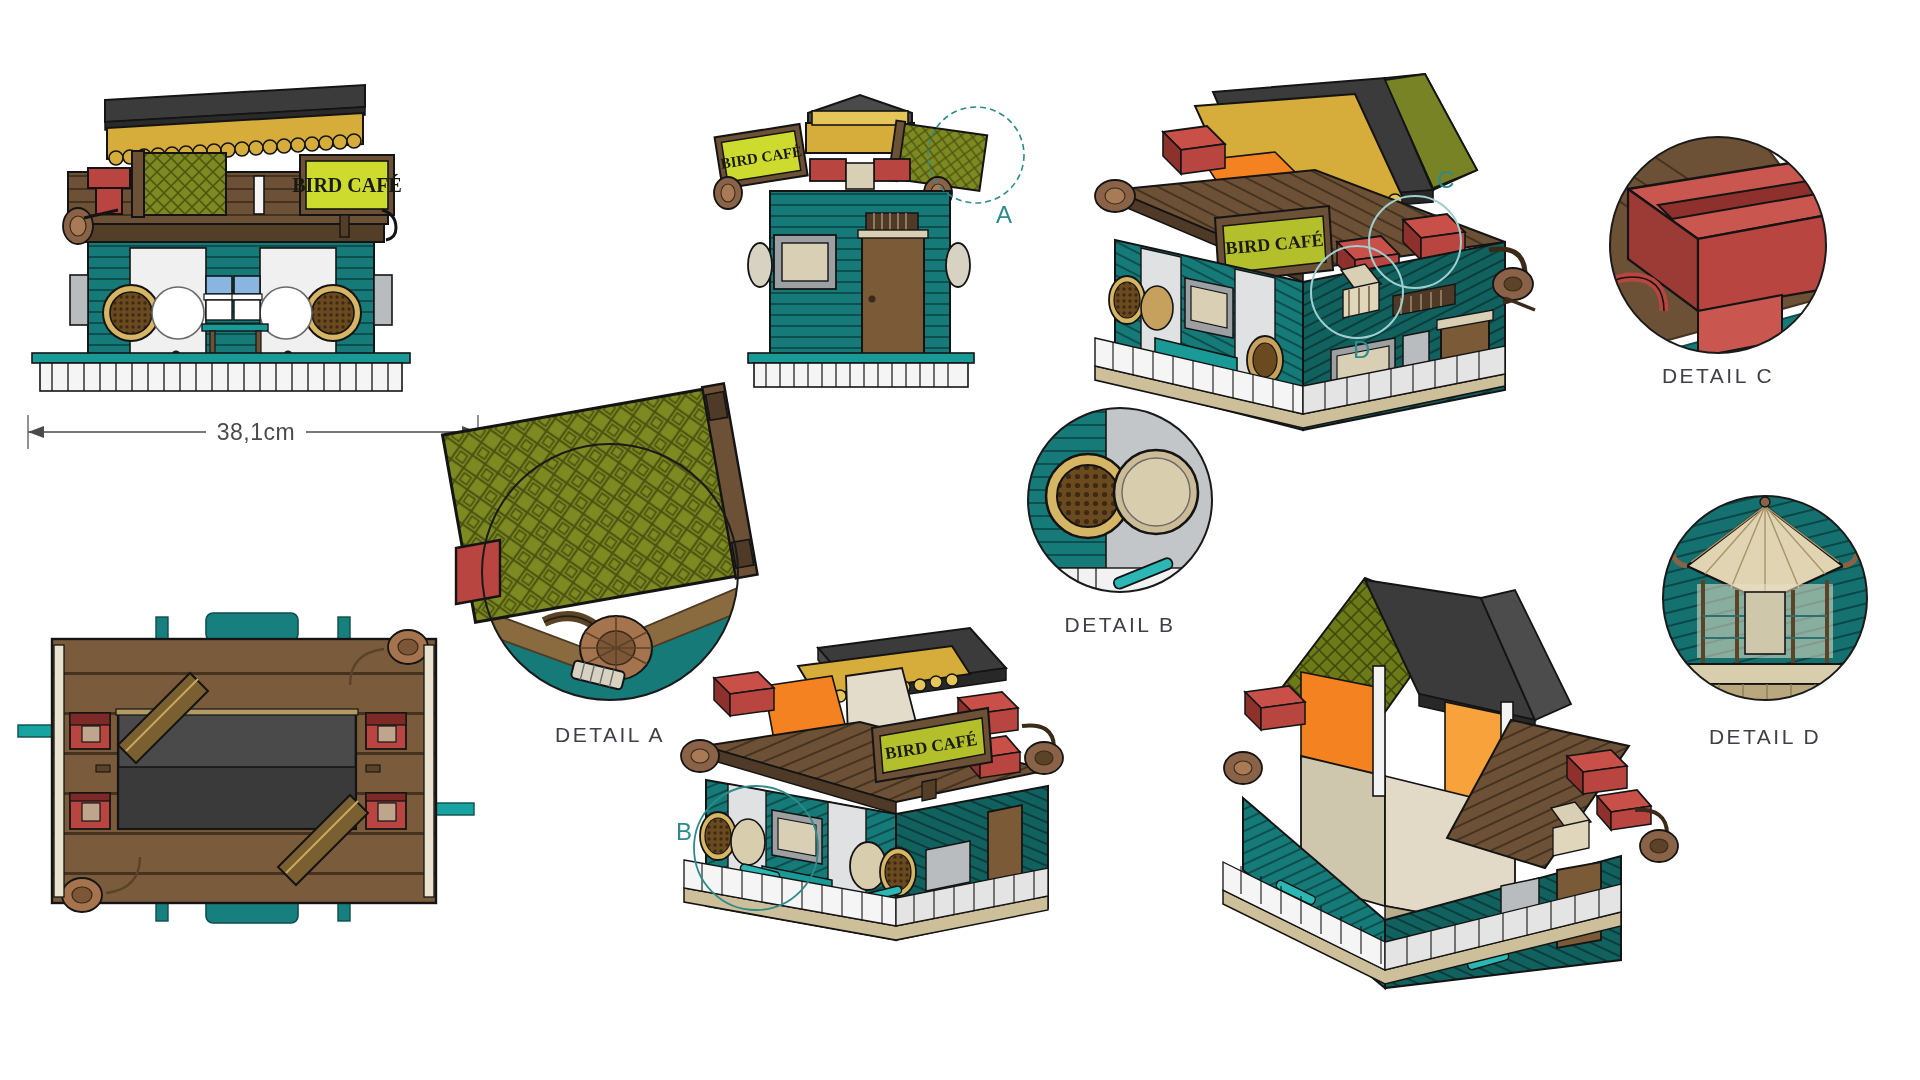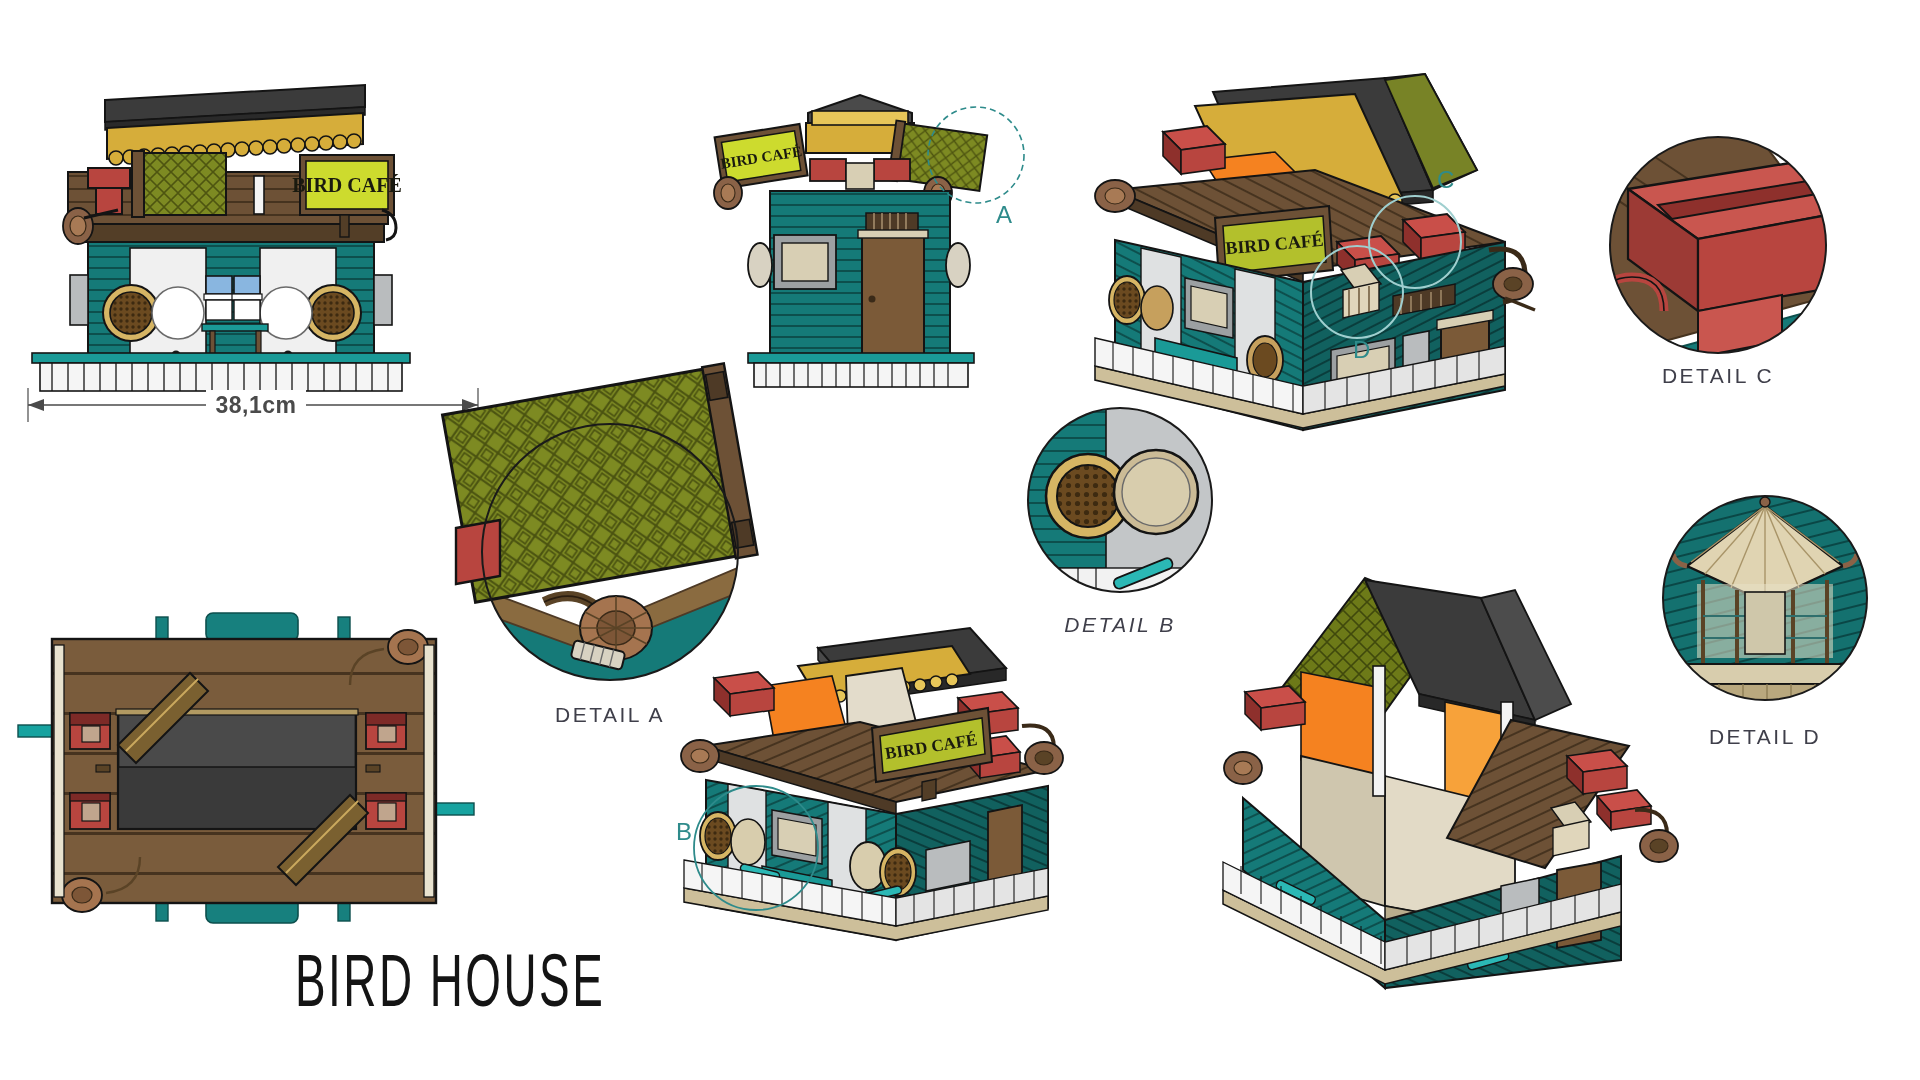--- a/index.html
+++ b/index.html
@@ -171,21 +171,21 @@
       <line x1="330" y1="303" x2="330" y2="331"></line>
             <line x1="346" y1="303" x2="346" y2="331"></line>
       <line x1="362" y1="303" x2="362" y2="331"></line>
             <line x1="378" y1="303" x2="378" y2="331"></line>
     </g>
   </g>
 </svg>
 </div>
 
 
-<div class="view" style="left:18px;top:380px;font-weight:bold;">
+<div class="view" style="left:18px;top:407px;">
 <svg width="480" height="50" viewBox="0 0 480 50">
   <line x1="10" y1="25" x2="460" y2="25" stroke="#4a4a4a" stroke-width="1.6"></line>
   <polygon points="10,25 26,19 26,31" fill="#4a4a4a"></polygon>
   <polygon points="460,25 444,19 444,31" fill="#4a4a4a"></polygon>
   <line x1="10" y1="8" x2="10" y2="42" stroke="#4a4a4a" stroke-width="1.2"></line>
   <line x1="460" y1="8" x2="460" y2="42" stroke="#4a4a4a" stroke-width="1.2"></line>
   <rect x="188" y="10" width="100" height="30" fill="#ffffff"></rect>
   <text class="dimtext" x="238" y="33" text-anchor="middle">38,1cm</text>
 </svg>
 </div>
@@ -573,21 +573,21 @@
     <ellipse cx="72" cy="300" rx="10" ry="8" fill="#7d5637" stroke="#3a2a18" stroke-width="1.2"></ellipse>
   </g>
 
   <rect x="44" y="50" width="10" height="252" fill="#e8e2cf" stroke="#141414" stroke-width="1.3"></rect>
   <rect x="414" y="50" width="10" height="252" fill="#e8e2cf" stroke="#141414" stroke-width="1.3"></rect>
   <rect x="86" y="170" width="14" height="7" fill="#5a4326" stroke="#141414" stroke-width="1.1"></rect>
   <rect x="356" y="170" width="14" height="7" fill="#5a4326" stroke="#141414" stroke-width="1.1"></rect>
 </svg>
 </div>
 
-<div class="view" style="left:440px;top:380px;">
+<div class="view" style="left:440px;top:400px;">
 <svg width="340" height="370" viewBox="0 0 340 370">
   <defs>
     <clipPath id="clipA">
             <circle cx="170" cy="172" r="128"></circle>
           </clipPath>
     <pattern id="diamondD" width="22" height="22" patternUnits="userSpaceOnUse">
       <rect width="22" height="22" fill="#7d8a22"></rect>
       <path d="M0 11 L11 0 L22 11 L11 22 Z" fill="none" stroke="#4a5210" stroke-width="2"></path>
       <path d="M5 11 L11 5 L17 11 L11 17 Z" fill="none" stroke="#4a5210" stroke-width="1.6"></path>
     </pattern>
@@ -624,21 +624,21 @@
             <line x1="152" y1="266" x2="152" y2="284"></line>
       <line x1="162" y1="266" x2="162" y2="284"></line>
             <line x1="172" y1="266" x2="172" y2="284"></line>
     </g>
   </g>
   <circle cx="170" cy="172" r="128" fill="none" stroke="#1a1a1a" stroke-width="2"></circle>
   <text class="detaillbl" x="170" y="342" text-anchor="middle">DETAIL A</text>
 </svg>
 </div>
 
-<div class="view" style="left:1010px;top:400px;font-style:italic;">
+<div class="view" style="left:1010px;top:400px;">
 <svg width="250" height="250" viewBox="0 0 250 250">
   <defs>
     <clipPath id="clipB">
             <circle cx="110" cy="100" r="92"></circle>
           </clipPath>
     <pattern id="logsBd" width="12" height="13" patternUnits="userSpaceOnUse">
       <rect width="12" height="13" fill="#157a78"></rect>
       <rect y="11" width="12" height="2" fill="#0d4f4d"></rect>
     </pattern>
     <pattern id="waffleBd" width="9" height="9" patternUnits="userSpaceOnUse">
@@ -998,19 +998,14 @@
               <line x1="180" y1="196" x2="180" y2="212"></line>
         <line x1="204" y1="196" x2="204" y2="212"></line>
       </g>
     </g>
   </g>
   <circle cx="130" cy="110" r="102" fill="none" stroke="#1a1a1a" stroke-width="2"></circle>
   <text class="detaillbl" x="130" y="256" text-anchor="middle">DETAIL D</text>
 </svg>
 </div>
 
-<div class="view" style="left:295px;top:930px;">
-<svg width="560" height="100" viewBox="0 0 560 100">
-  <text class="title" x="0" y="76">BIRD HOUSE</text>
-</svg>
-</div>
 
 </div>
 
 </body></html>

